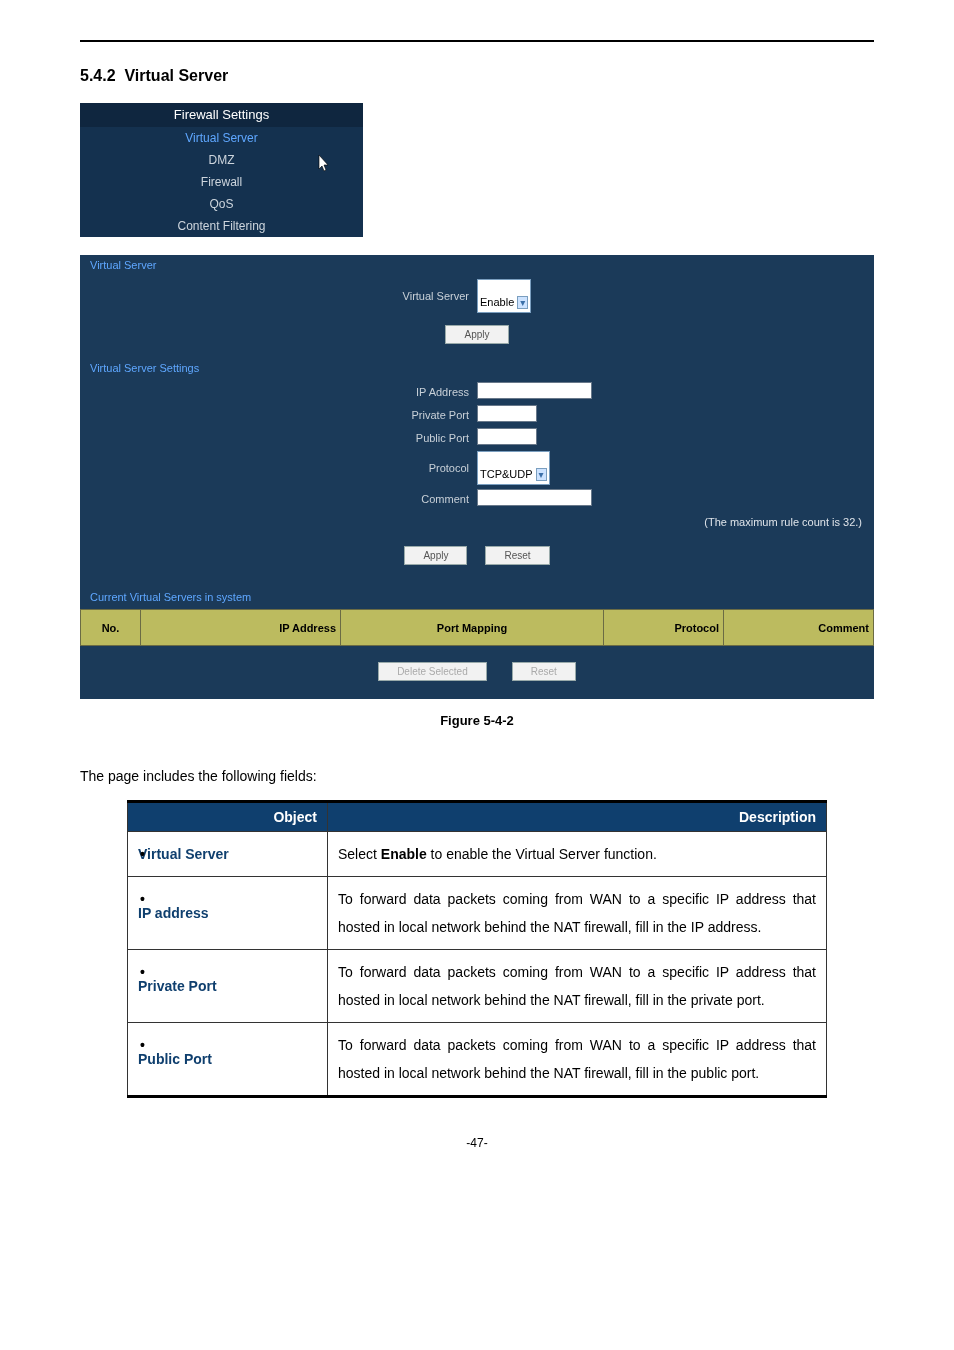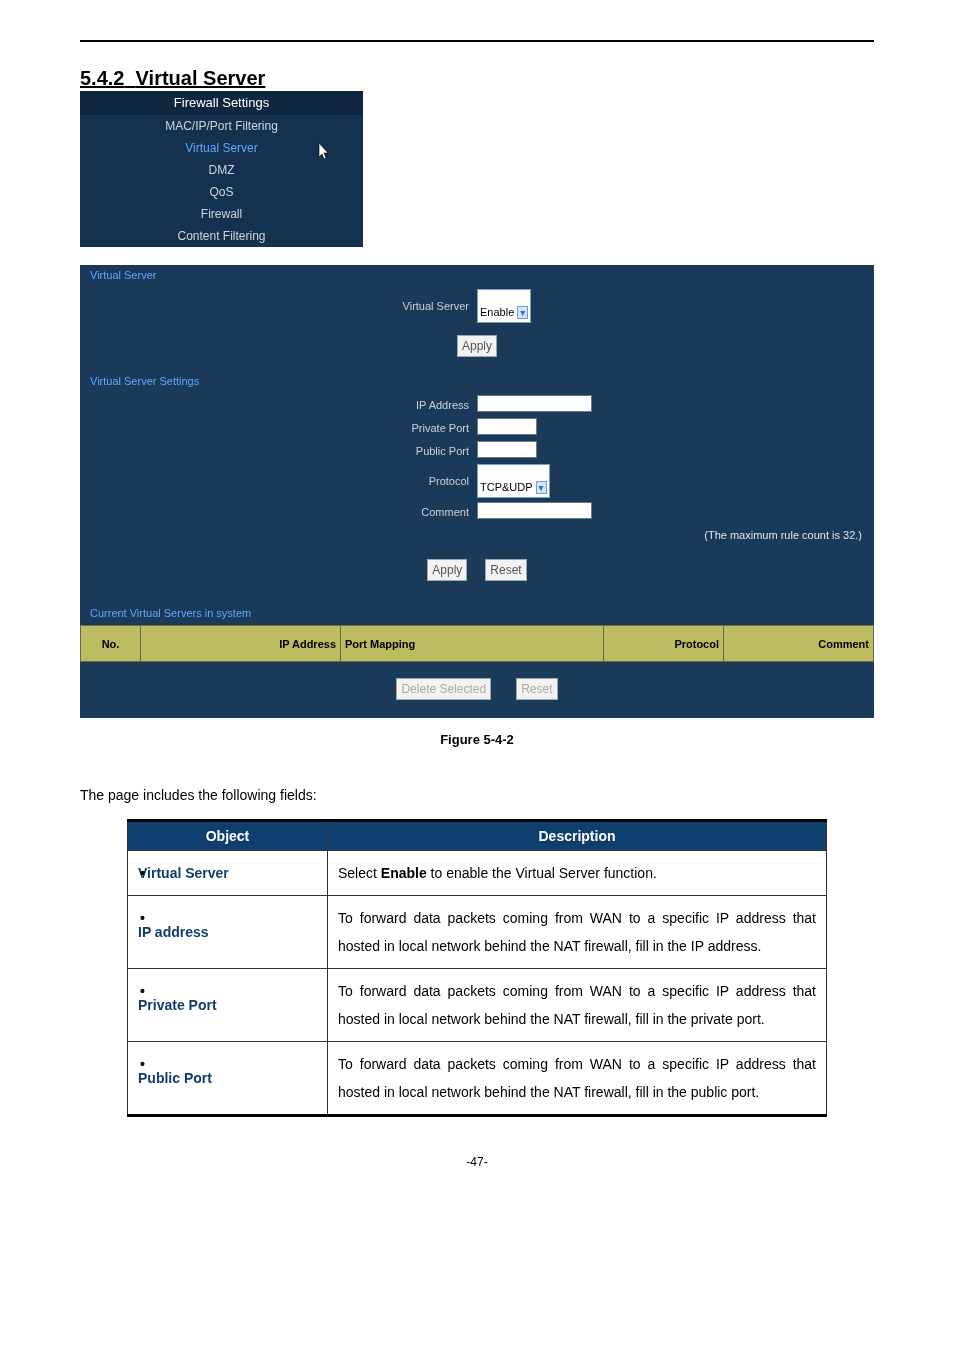--- a/index.html
+++ b/index.html
@@ -5,21 +5,21 @@
   * { box-sizing: border-box; margin: 0; padding: 0; }
   body {
     font-family: Arial, sans-serif;
     background: #fff;
     width: 954px;
     margin: 0 auto;
     padding: 40px 80px 30px 80px;
     color: #000;
   }
   .topline { border-top: 2px solid #000; margin-bottom: 25px; }
-  .section-title { font-size: 20px; font-weight: bold; margin-bottom: 1px; text-decoration: underline; }
+  .section-title { font-size: 16px; font-weight: bold; margin-bottom: 18px; }
 
   
   .nav-panel {
     width: 283px;
     background: #14314f;
     color: #cdd5dd;
     position: relative;
   }
   .nav-row {
     height: 22px;
@@ -88,22 +88,22 @@
     background: #fff;
     height: 17px;
     width: 115px;
     display: inline-block;
     border: 1px solid #68788a;
   }
   .btn {
     background: #f2f2f2;
     color: #555;
     border: 1px solid #9aa;
-    font-size: 12px;
-    padding: 3px 4px;
+    font-size: 10px;
+    padding: 3px 18px;
     display:inline-block;
     cursor: pointer;
   }
   .btn.disabled { color: #aaa; }
   .note-right { text-align:right; padding: 6px 12px 10px 12px; font-size:11px; color:#dfe4ea;}
 
   
   .vs-table {
     width: 100%;
     border-collapse: collapse;
@@ -125,21 +125,21 @@
   
   .desc-table {
     width: 700px;
     margin: 0 auto;
     border-collapse: collapse;
     font-size: 14px;
   }
   .desc-table th {
     background: #0f3f6e;
     color: #fff;
-    text-align: center;
+    text-align: right;
     padding: 6px 10px;
     font-weight: bold;
     border: 1px solid #333;
   }
   .desc-table th:first-child { width: 200px; border-top: 3px solid #000; }
   .desc-table th:last-child { border-top: 3px solid #000; }
   .desc-table td {
     border-left: 1px solid #333;
     border-right: 1px solid #333;
     border-bottom: 1px solid #333;
@@ -161,25 +161,24 @@
 <div class="topline"></div>
 
 <div class="section-title">
   <span>5.4.2</span>
   &nbsp;<span>Virtual Server</span>
 </div>
 
 <div class="nav-panel">
   <div class="nav-row header">Firewall Settings</div>
   <div id="nav-items">
-      <div class="nav-row">MAC/IP/Port Filtering</div>
       <div class="nav-row selected">Virtual Server</div>
       <div class="nav-row">DMZ</div>
+      <div class="nav-row">Firewall</div>
       <div class="nav-row">QoS</div>
-      <div class="nav-row">Firewall</div>
       <div class="nav-row">Content Filtering</div>
     </div>
   <span class="cursor-icon">
     <svg width="18" height="20" viewBox="0 0 18 20">
       <path d="M4 2 L4 16 L7 13 L9 18 L11 17 L9 12 L13 12 Z" fill="#fff" stroke="#000" stroke-width="0.6"></path>
     </svg>
   </span>
 </div>
 
 <div class="vs-wrapper">
@@ -226,21 +225,21 @@
     <span class="btn">Apply</span>
     <span class="btn">Reset</span>
   </div>
 
   <div class="vs-section-title">Current Virtual Servers in system</div>
   <table class="vs-table">
     <tbody>
         <tr>
       <th style="width:60px;">No.</th>
       <th style="width:200px;text-align:right;">IP Address</th>
-      <th style="text-align:left;margin-left:16px;">Port Mapping</th>
+      <th style="text-align:center;margin-left:16px;">Port Mapping</th>
       <th style="width:120px;text-align:right;">Protocol</th>
       <th style="width:150px;text-align:right;">Comment</th>
     </tr>
   </tbody>
     </table>
   <div class="vs-row" style="padding:16px 0 8px 0; gap:25px;">
     <span class="btn disabled">Delete Selected</span>
     <span class="btn disabled">Reset</span>
   </div>
 </div>

